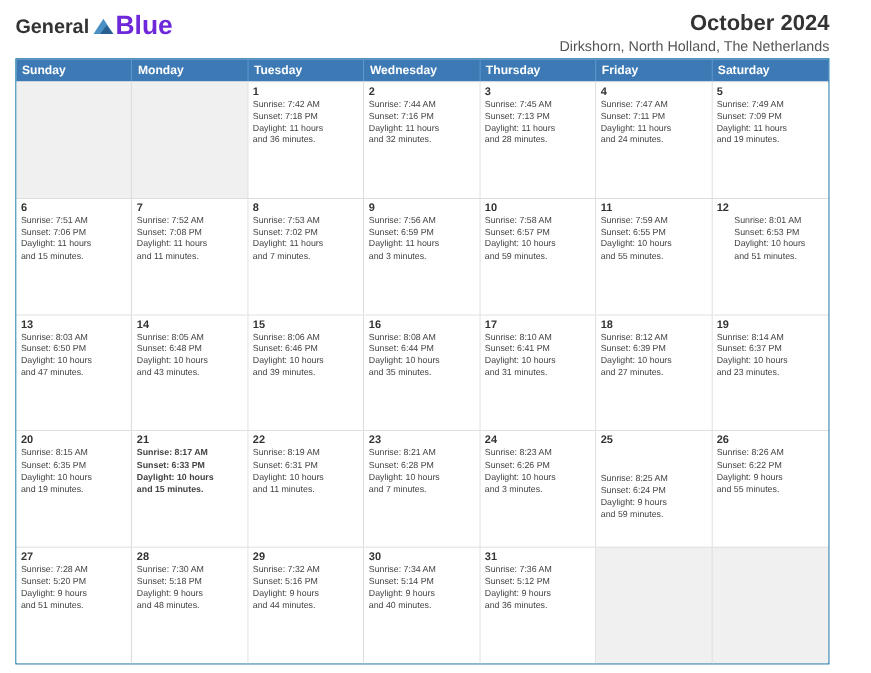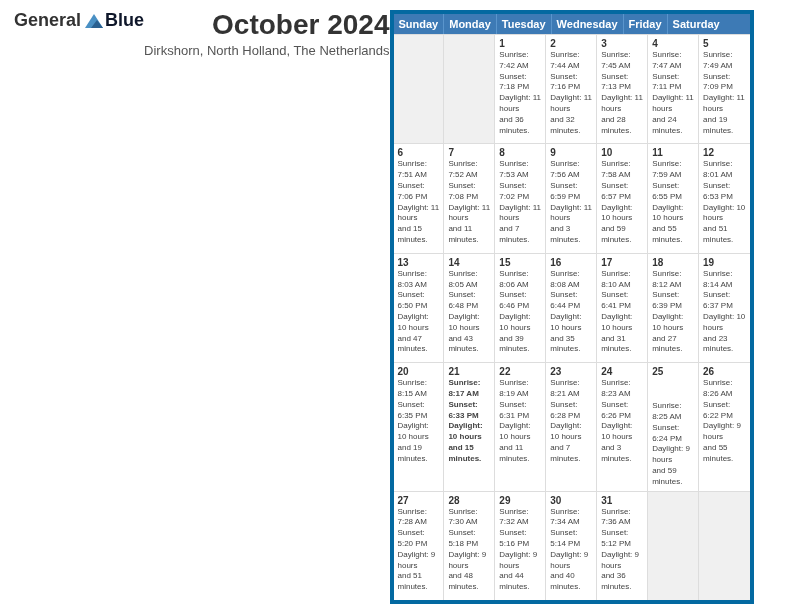--- a/index.html
+++ b/index.html
@@ -8,21 +8,21 @@
       background: #fff;
       width: 792px;
       height: 612px;
       overflow: hidden;
     }
     .page {
       width: 768px;
       height: 612px;
       padding: 10px 14px 8px 14px;
       display: flex;
-      flex-direction: row;
+      flex-direction: column;
     }
     .header {
       display: flex;
       justify-content: space-between;
       align-items: flex-start;
       margin-bottom: 4px;
     }
     .logo-area {
       display: flex;
       flex-direction: column;
@@ -31,48 +31,48 @@
     .logo-text {
       display: flex;
       align-items: center;
     }
     .logo-general {
       font-size: 18px;
       font-weight: bold;
       color: #333;
     }
     .logo-blue {
-      font-size: 18px;
-      font-weight: bold;
-      color: #0f172a;
+      font-size: 24px;
+      font-weight: bold;
+      color: #6d28d9;
     }
     .logo-icon {
       width: 22px;
       height: 18px;
       margin-left: 2px;
     }
     .title-area {
       text-align: right;
     }
     .month-title {
-      font-size: 28px;
+      font-size: 20px;
       font-weight: bold;
       color: #333;
       line-height: 1.1;
     }
     .location-title {
       font-size: 13px;
       color: #555;
       margin-top: 2px;
     }
     .calendar {
       flex: 1;
       display: flex;
       flex-direction: column;
-      border: 4px solid #0369a1;
+      border: 1px solid #0369a1;
     }
     .cal-header-row {
       display: grid;
       grid-template-columns: repeat(7, 1fr);
       background: #3d7ab5;
     }
     .cal-header-cell {
       color: #fff;
       font-size: 11px;
       font-weight: bold;
@@ -135,20 +135,21 @@
       <div class="location-title">Dirkshorn, North Holland, The Netherlands</div>
     </div>
   </div>
 
   <div class="calendar">
     <div class="cal-header-row">
       <div class="cal-header-cell">Sunday</div>
       <div class="cal-header-cell">Monday</div>
       <div class="cal-header-cell">Tuesday</div>
       <div class="cal-header-cell">Wednesday</div>
+      <div class="cal-header-cell">Thursday</div>
       <div class="cal-header-cell">Friday</div>
       <div class="cal-header-cell">Saturday</div>
     </div>
     <div class="cal-body" id="cal-body">
     <div class="cal-row">
           <div class="cal-cell shaded"></div>
           <div class="cal-cell shaded"></div>
           <div class="cal-cell">
             <span class="day-num">1</span>
             <div class="cell-text" style="white-space: pre-line;">Sunrise: 7:42 AM
@@ -223,21 +224,21 @@
           </div>
           <div class="cal-cell">
             <span class="day-num">11</span>
             <div class="cell-text" style="white-space: pre-line;">Sunrise: 7:59 AM
 Sunset: 6:55 PM
 Daylight: 10 hours
 and 55 minutes.</div>
           </div>
           <div class="cal-cell">
             <span class="day-num">12</span>
-            <div class="cell-text" style="white-space: pre-line;">Sunrise: 8:01 AM
+            <div class="cell-text" style="white-space: pre-line; margin-left: 16px;">Sunrise: 8:01 AM
 Sunset: 6:53 PM
 Daylight: 10 hours
 and 51 minutes.</div>
           </div>
         </div>
         <div class="cal-row">
           <div class="cal-cell">
             <span class="day-num">13</span>
             <div class="cell-text" style="white-space: pre-line;">Sunrise: 8:03 AM
 Sunset: 6:50 PM

